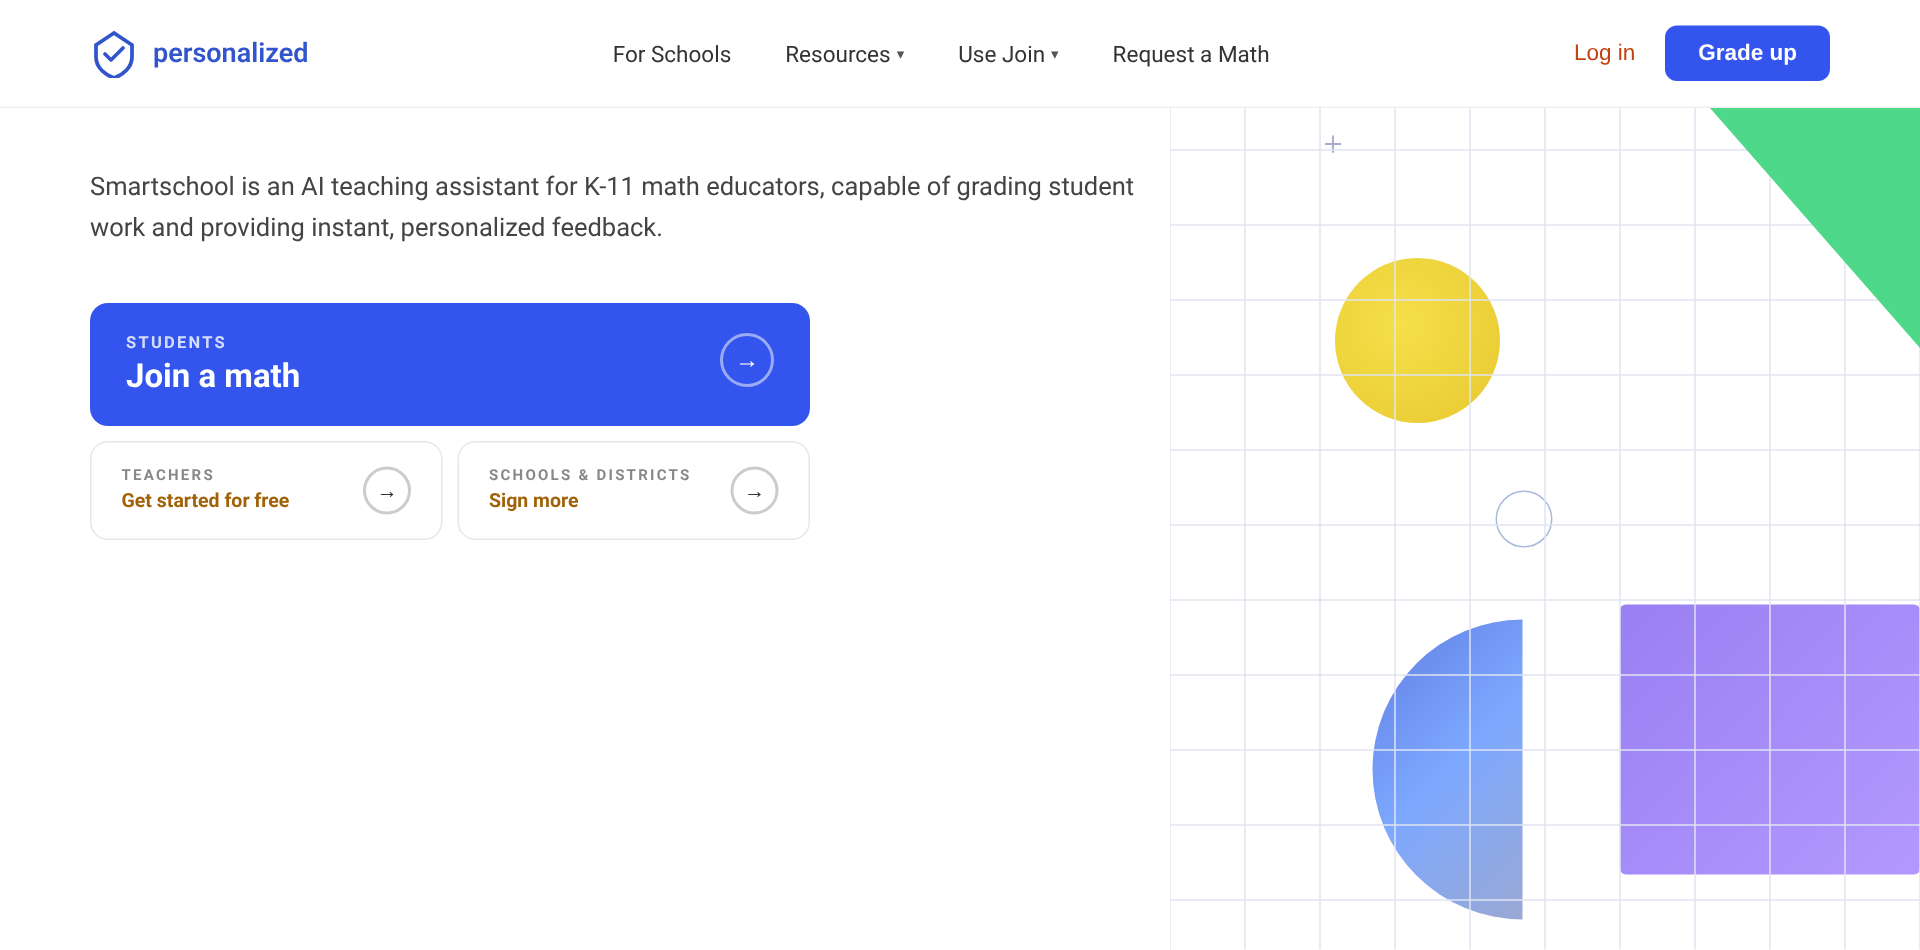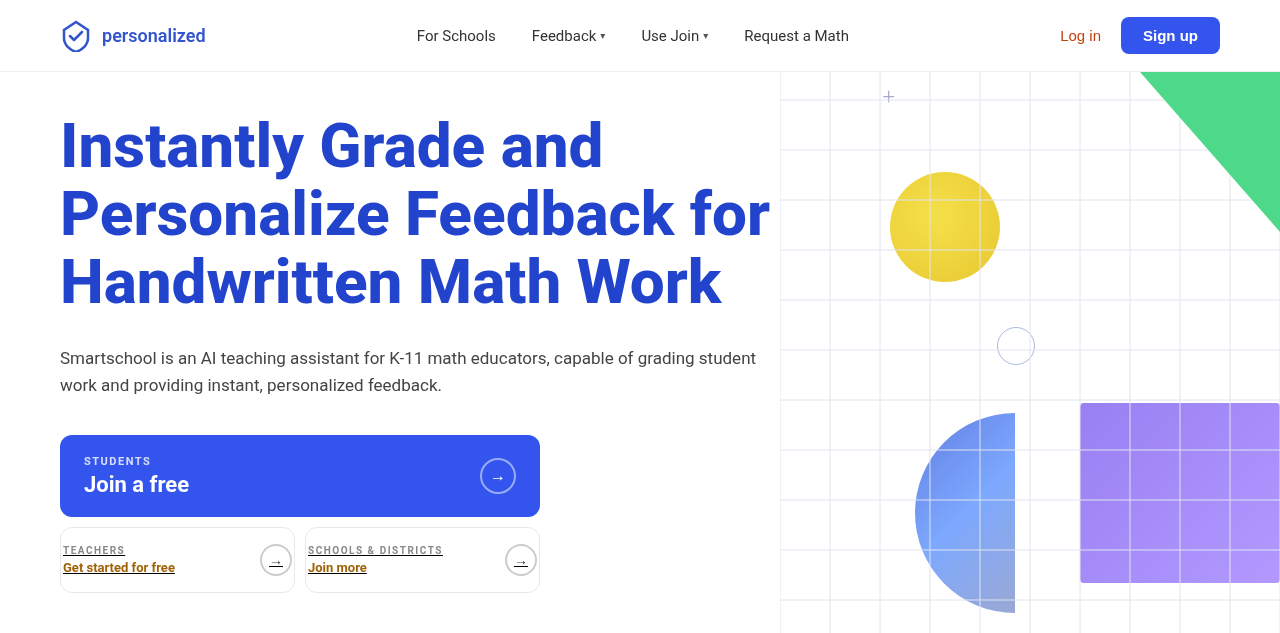--- a/index.html
+++ b/index.html
@@ -130,21 +130,21 @@
       flex-direction: column;
       gap: 10px;
       max-width: 480px;
     }
 
     .cta-card-primary {
       background: #3355ee;
       border-radius: 12px;
       padding: 20px 24px;
       display: flex;
-      align-items: center;
+      align-items: flex-start;
       justify-content: space-between;
       cursor: pointer;
     }
 
     .cta-card-primary .card-label {
       font-size: 11px;
       font-weight: 700;
       letter-spacing: 1.5px;
       color: rgba(255,255,255,0.8);
       text-transform: uppercase;
@@ -160,26 +160,25 @@
     .cta-row {
       display: flex;
       gap: 10px;
     }
 
     .cta-card-secondary {
       flex: 1;
       background: #ffffff;
       border: 1px solid #e8e8e8;
       border-radius: 12px;
-      padding: 16px 2px;
+      padding: 16px 20px;
       display: flex;
       align-items: center;
       justify-content: space-between;
       cursor: pointer;
-      text-decoration: underline;
     }
 
     .cta-card-secondary .card-label {
       font-size: 10px;
       font-weight: 700;
       letter-spacing: 1.5px;
       color: #888;
       text-transform: uppercase;
       margin-bottom: 4px;
     }
@@ -293,35 +292,35 @@
       <path d="M10 16l4 4 8-8" stroke="#3355cc" stroke-width="2.5" stroke-linecap="round" stroke-linejoin="round"></path>
     </svg>
     <span class="logo-text">personalized</span>
   </div>
 
   <div class="nav-links">
     <a class="nav-link">
       <span>For Schools</span>
     </a>
     <a class="nav-link">
-      <span>Feedback</span>
+      <span>Resources</span>
       <span class="chevron">▾</span>
     </a>
     <a class="nav-link">
       <span>Use Join</span>
       <span class="chevron">▾</span>
     </a>
     <a class="nav-link">
       <span>Request a Math</span>
     </a>
   </div>
 
   <div class="nav-actions">
     <button class="btn-login">Log in</button>
-    <button class="btn-signup">Sign up</button>
+    <button class="btn-signup">Grade up</button>
   </div>
 </nav>
 
 <div class="main">
 
   <svg class="bg-grid" viewBox="0 0 500 705" fill="none" xmlns="http://www.w3.org/2000/svg">
 
     <line x1="0" y1="0" x2="0" y2="705" stroke="#e0e4f0" stroke-width="1"></line>
     <line x1="50" y1="0" x2="50" y2="705" stroke="#e0e4f0" stroke-width="1"></line>
     <line x1="100" y1="0" x2="100" y2="705" stroke="#e0e4f0" stroke-width="1"></line>
@@ -345,45 +344,44 @@
     <line x1="0" y1="400" x2="500" y2="400" stroke="#e0e4f0" stroke-width="1"></line>
     <line x1="0" y1="450" x2="500" y2="450" stroke="#e0e4f0" stroke-width="1"></line>
     <line x1="0" y1="500" x2="500" y2="500" stroke="#e0e4f0" stroke-width="1"></line>
     <line x1="0" y1="550" x2="500" y2="550" stroke="#e0e4f0" stroke-width="1"></line>
     <line x1="0" y1="600" x2="500" y2="600" stroke="#e0e4f0" stroke-width="1"></line>
     <line x1="0" y1="650" x2="500" y2="650" stroke="#e0e4f0" stroke-width="1"></line>
     <line x1="0" y1="700" x2="500" y2="700" stroke="#e0e4f0" stroke-width="1"></line>
   </svg>
 
   <div class="left-content">
-    <h1 class="hero-title">Instantly Grade and Personalize Feedback for Handwritten Math Work</h1>
     <p class="hero-subtitle">Smartschool is an AI teaching assistant for K-11 math educators, capable of grading student work and providing instant, personalized feedback.</p>
 
     <div class="cta-cards">
 
       <div class="cta-card-primary">
         <div>
           <div class="card-label">STUDENTS</div>
-          <div class="card-title">Join a free</div>
+          <div class="card-title">Join a math</div>
         </div>
         <div class="arrow-circle">→</div>
       </div>
 
       <div class="cta-row">
         <div class="cta-card-secondary">
           <div>
             <div class="card-label">TEACHERS</div>
             <div class="card-title">Get started for free</div>
           </div>
           <div class="arrow-circle-dark">→</div>
         </div>
         <div class="cta-card-secondary">
           <div>
             <div class="card-label">SCHOOLS &amp; DISTRICTS</div>
-            <div class="card-title">Join more</div>
+            <div class="card-title">Sign more</div>
           </div>
           <div class="arrow-circle-dark">→</div>
         </div>
       </div>
     </div>
   </div>
 
   <div class="plus-marker">+</div>
   <div class="yellow-circle"></div>
 

